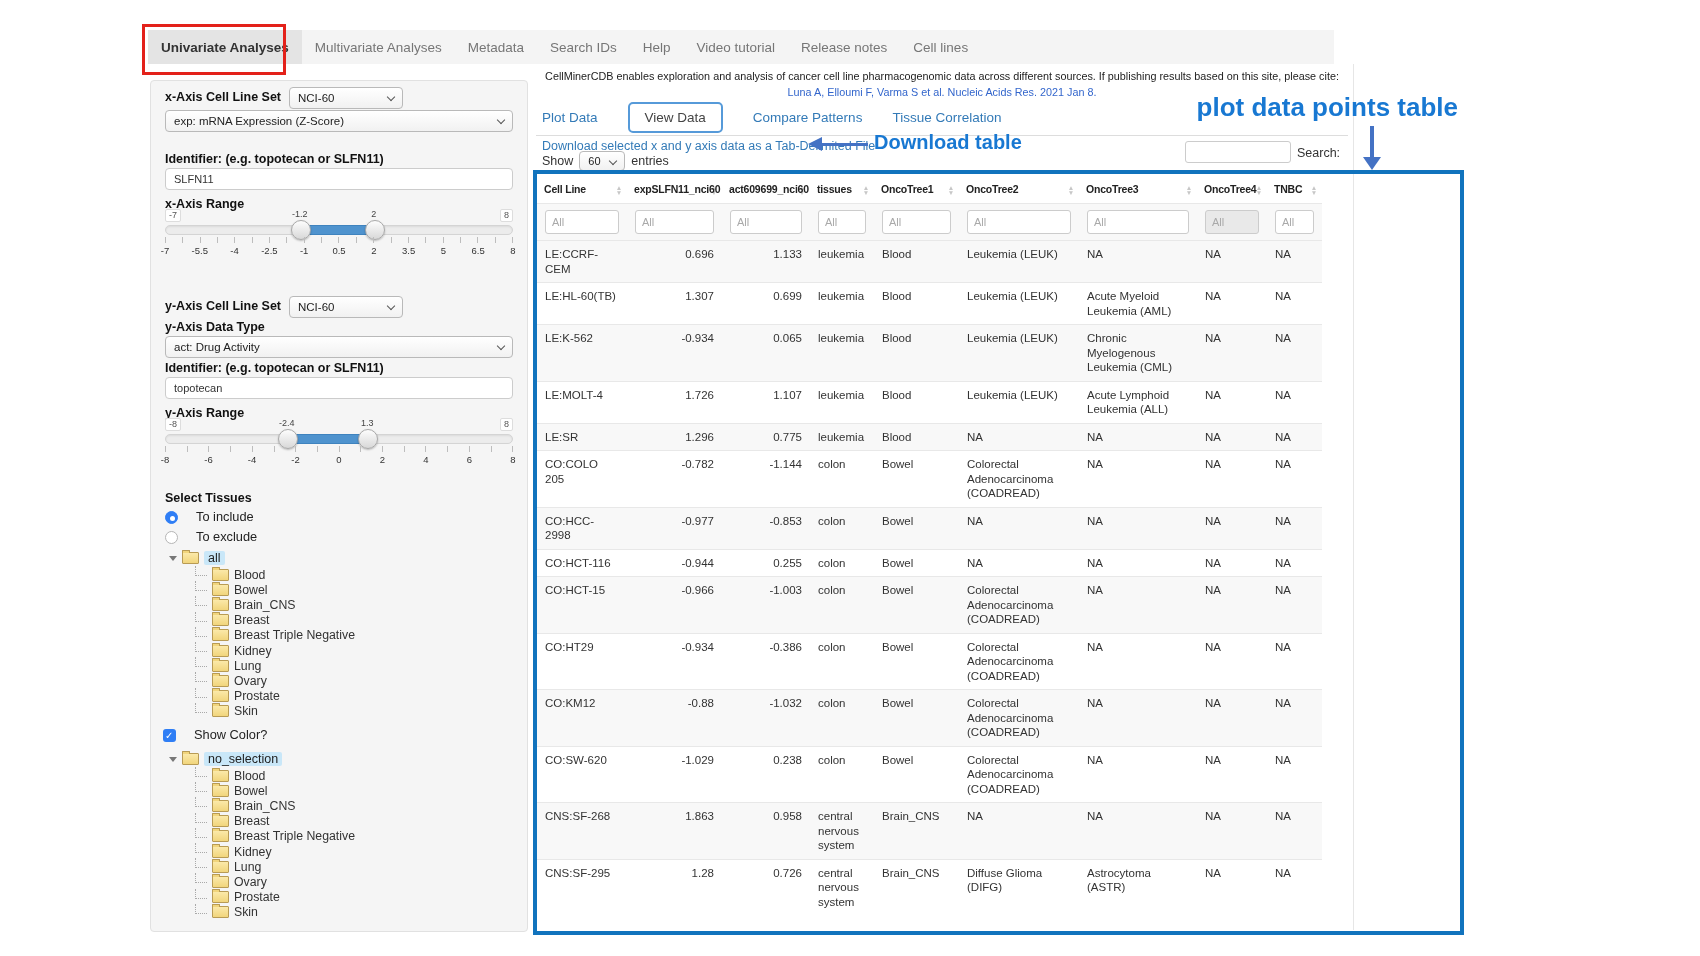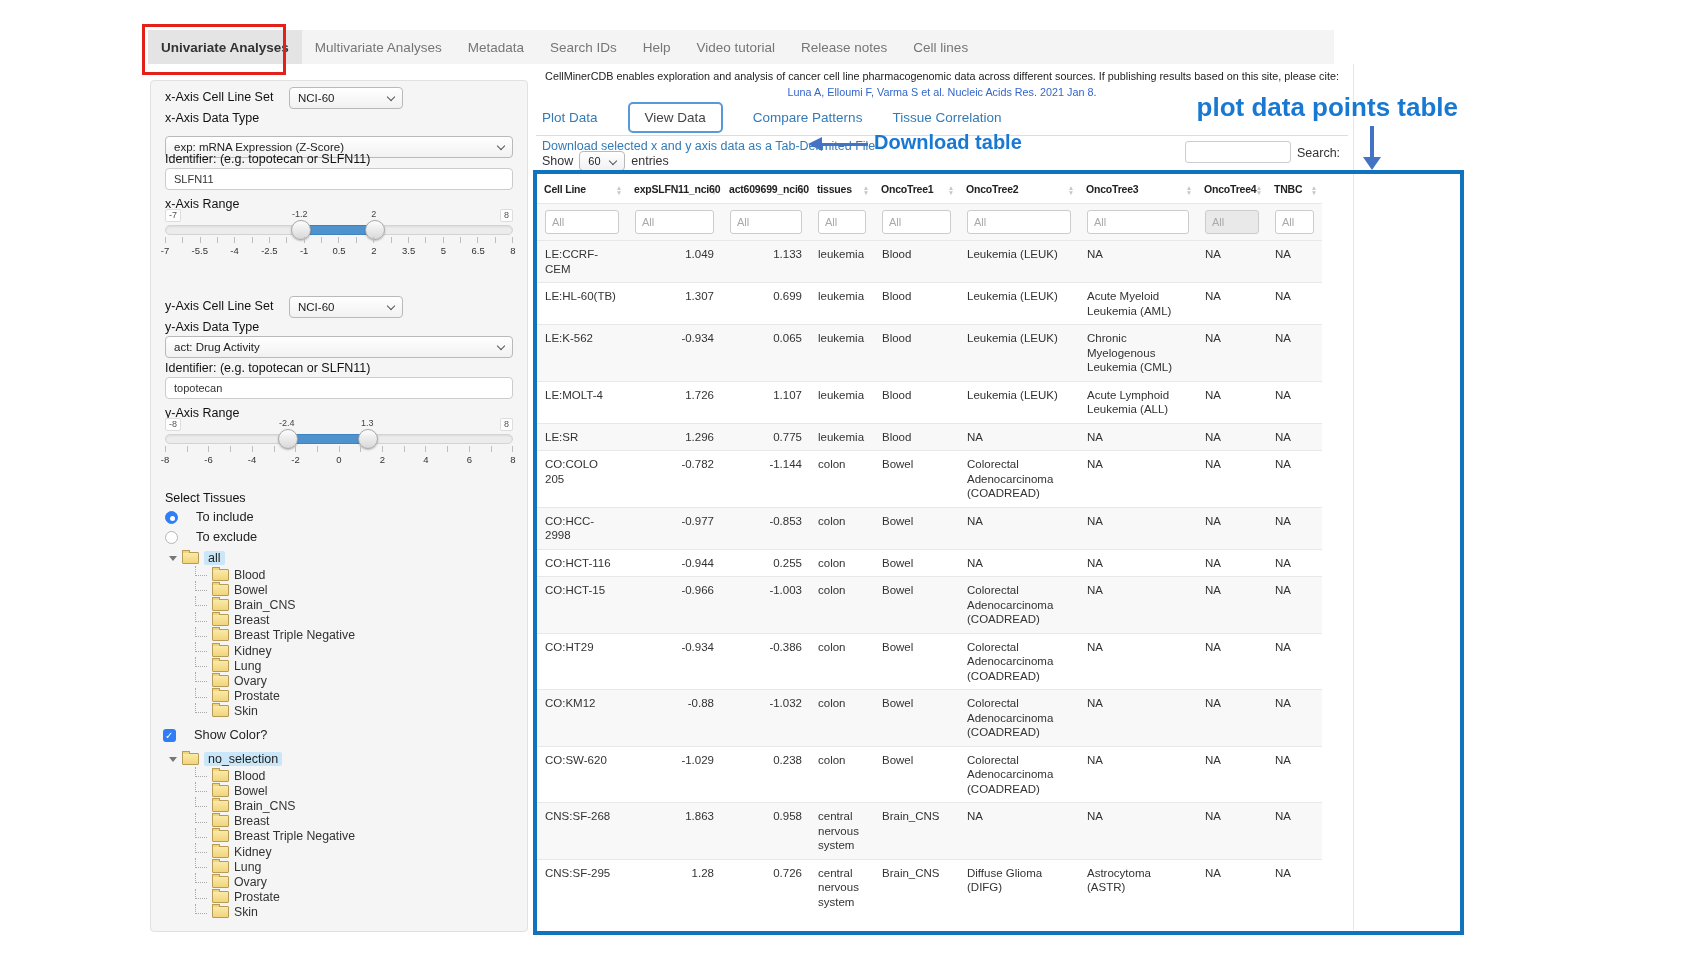--- a/index.html
+++ b/index.html
@@ -8,21 +8,21 @@
   .abs{position:absolute;}
 
   
   .navbar{left:148px;top:30px;width:1186px;height:34px;background:#f4f4f4;display:flex;align-items:stretch;}
   .nav-item{display:flex;align-items:center;padding:0 13px;font-size:13.5px;color:#767676;cursor:pointer;white-space:nowrap;}
   .nav-item.active{background:#e4e4e4;color:#333;font-weight:bold;}
   .red-box{left:142px;top:24px;width:138px;height:45px;border:3px solid #e3211a;pointer-events:none;z-index:30;}
 
   
   .sidebar{left:150px;top:80px;width:376px;height:850px;background:#f5f5f5;border:1px solid #e1e1e1;border-radius:4px;}
-  .sb-label{position:absolute;left:14px;font-size:12.5px;font-weight:normal;color:#111;white-space:nowrap;}
+  .sb-label{position:absolute;left:14px;font-size:12.5px;font-weight:bold;color:#111;white-space:nowrap;}
   .sel{height:22px;display:flex;align-items:center;padding:0 24px 0 8px;font-size:11.5px;color:#222;
        background:linear-gradient(#ffffff,#f1f1f1);border:1px solid #b9b9b9;border-radius:4px;position:relative;box-sizing:border-box;cursor:pointer;}
   .sel::after{content:"";position:absolute;right:8px;top:6px;width:5px;height:5px;
        border-right:1.5px solid #555;border-bottom:1.5px solid #555;transform:rotate(45deg);}
   .sel-inline{position:absolute;width:114px;}
   .sel-wide{position:absolute;left:14px;right:14px;}
   .ti{position:absolute;left:14px;right:14px;height:22px;border:1px solid #ccc;border-radius:4px;background:#fff;
       font-family:"Liberation Sans",sans-serif;font-size:11px;color:#333;padding:0 8px;box-sizing:border-box;}
 
   
@@ -110,21 +110,21 @@
     </div>
   <div class="abs red-box"></div>
 
   <div class="abs sidebar">
 
     <div class="sb-label" style="top:9px;">x-Axis Cell Line Set</div>
     <div class="sel sel-inline" style="left:138px;top:6px;">
       <span>NCI-60</span>
     </div>
     <div class="sb-label" style="top:30px;">x-Axis Data Type</div>
-    <div class="sel sel-wide" style="top:29px;margin-top:26px;">
+    <div class="sel sel-wide" style="top:29px;">
       <span>exp: mRNA Expression (Z-Score)</span>
     </div>
     <div class="sb-label" style="top:71px;">Identifier: (e.g. topotecan or SLFN11)</div>
     <input class="ti" style="top: 87px;" value="SLFN11">
     <div class="sb-label" style="top:116px;">x-Axis Range</div>
 
     <div class="slider" style="top:128px;">
       <span class="s-badge" style="left:0;">-7</span>
       <span class="s-badge" style="right:0;">8</span>
       <span class="s-hlabel" style="left:38.7%;">-1.2</span>
@@ -403,21 +403,21 @@
           <td><input class="colf" placeholder="All" style=""></td>
           <td><input class="colf" placeholder="All" style=""></td>
           <td><input class="colf" placeholder="All" style=""></td>
           <td><input class="colf gray" placeholder="All" style=""></td>
           <td><input class="colf" placeholder="All" style=""></td>
         </tr>
     </tbody>
     <tbody>
         <tr>
           <td>LE:CCRF-CEM</td>
-          <td class="num">1.049</td>
+          <td class="num">0.696</td>
           <td class="num">1.133</td>
           <td>leukemia</td>
           <td>Blood</td>
           <td>Leukemia (LEUK)</td>
           <td>NA</td>
           <td>NA</td>
           <td>NA</td>
         </tr>
         <tr>
           <td>LE:HL-60(TB)</td>

